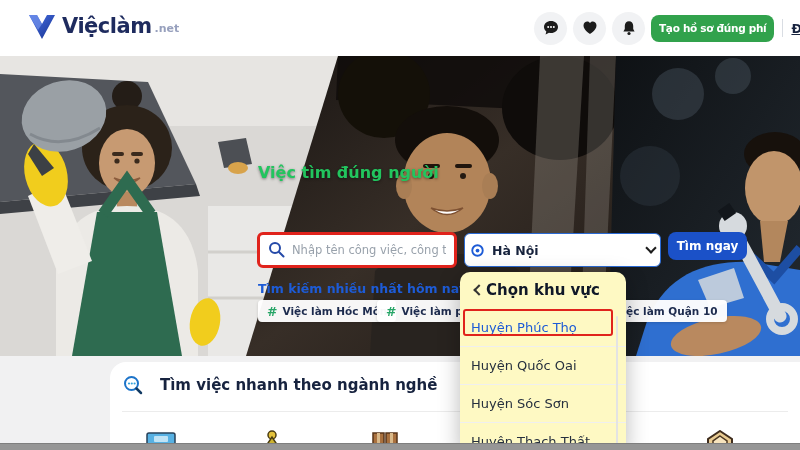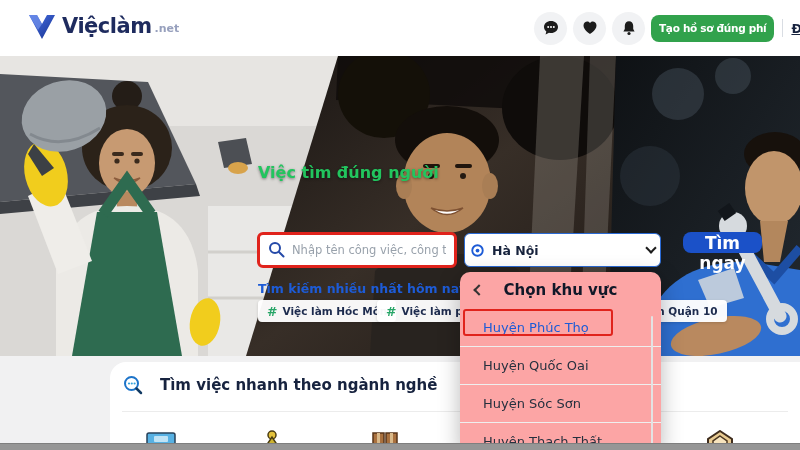--- a/index.html
+++ b/index.html
@@ -31,47 +31,47 @@
   .search-input-wrap svg { position:absolute; left:11px; top:9px; z-index:2; }
   input.search { width:100%; height:100%; border:3px solid #e0231c; border-radius:6px; padding:0 8px 0 32px;
     font-size:11.5px; color:#333; background:#fff; outline:none; font-family:inherit; }
   input.search::placeholder { color:#98a1ab; }
 
   .location-box { position:absolute; left:464px; top:177px; width:197px; height:34px; background:#fff;
     border:1px solid #2a6ad4; border-radius:6px; display:flex; align-items:center; padding:0 5px; gap:7px; cursor:pointer; }
   .location-value { font-size:12.5px; color:#16223c; font-weight:bold; flex:1; }
   .chevron-down { width:8px; height:8px; border-right:2px solid #1c1c1c; border-bottom:2px solid #1c1c1c; transform:rotate(45deg); margin-top:-4px; }
 
-  .search-btn { position:absolute; left:668px; top:176px; width:79px; height:21px; background:#1b51c8; color:#fff;
-    font-weight:bold; font-size:17px; border:none; border-radius:8px; font-family:inherit; cursor:pointer;margin-left:15px; }
+  .search-btn { position:absolute; left:668px; top:176px; width:79px; height:28px; background:#1b51c8; color:#fff;
+    font-weight:bold; font-size:12px; border:none; border-radius:8px; font-family:inherit; cursor:pointer; }
 
   .trending-label { position:absolute; left:258px; top:225px; font-size:12.5px; font-weight:bold; color:#1d5bd6; }
   .tag { position:absolute; top:244px; height:22px; background:rgba(255,255,255,.96); border-radius:4px;
     display:flex; align-items:center; gap:5px; padding:0 9px; font-size:10.5px; font-weight:bold; color:#1d2b4e;
     box-shadow:0 1px 3px rgba(0,0,0,.15); white-space:nowrap; cursor:pointer; }
   .tag .hash { color:#27a567; font-size:12.5px; }
   .tag1 { left:258px; }
   .tag2 { left:377px; }
   .tag3 { left:590px; z-index:1; }
 
   
   .quick-section { position:absolute; left:0; top:356px; width:800px; height:94px; background:#f1f1f2; }
   .quick-card { position:absolute; left:110px; top:6px; width:690px; height:88px; background:#fff; border-radius:16px 0 0 0; }
   .quick-title-row { position:absolute; left:12px; top:12px; display:flex; align-items:center; gap:16px; }
   .quick-title { font-size:15px; font-weight:bold; color:#17233f; }
   .quick-divider { position:absolute; left:12px; right:12px; top:49px; height:1px; background:#ececec; }
   .cat-icon { position:absolute; top:68px; cursor:pointer; }
 
   
-  .panel { position:absolute; left:460px; top:272px; width:201px; height:178px; background:#fca5a5;
+  .panel { position:absolute; left:460px; top:272px; width:166px; height:178px; background:#fef9c3;
     border-radius:10px 10px 0 0; box-shadow:0 6px 22px rgba(0,0,0,.28); z-index:10; }
   .panel-header { position:relative; height:36px; display:flex; align-items:center; justify-content:center;
     font-size:15px; font-weight:bold; color:#101828; }
   .back-chevron { position:absolute; left:15px; top:14px; width:8px; height:8px; border-left:2px solid #333; border-bottom:2px solid #333; transform:rotate(45deg); cursor:pointer; }
-  .panel-item { height:38px; display:flex; align-items:center; padding-left:23px; font-size:13px; color:#26303e;
+  .panel-item { height:38px; display:flex; align-items:center; padding-left:11px; font-size:13px; color:#26303e;
     border-top:1px solid #efefef; cursor:pointer; }
   .panel-item.first { border-top:none; }
   .panel-item.active { color:#1d5bd6; }
   .annotation-item { position:absolute; left:3px; top:37px; width:150px; height:27px;
     border:2.5px solid #e0231c; border-radius:3px; pointer-events:none; }
   .panel-scrollbar { position:absolute; right:8px; top:44px; width:2px; height:128px; background:#e3e3e3; border-radius:2px; }
 
   
   .bottom-bar { position:absolute; left:0; top:443px; width:800px; height:7px; background:#969696; border-top:1px solid #7f7f7f; z-index:30; }
 </style>

